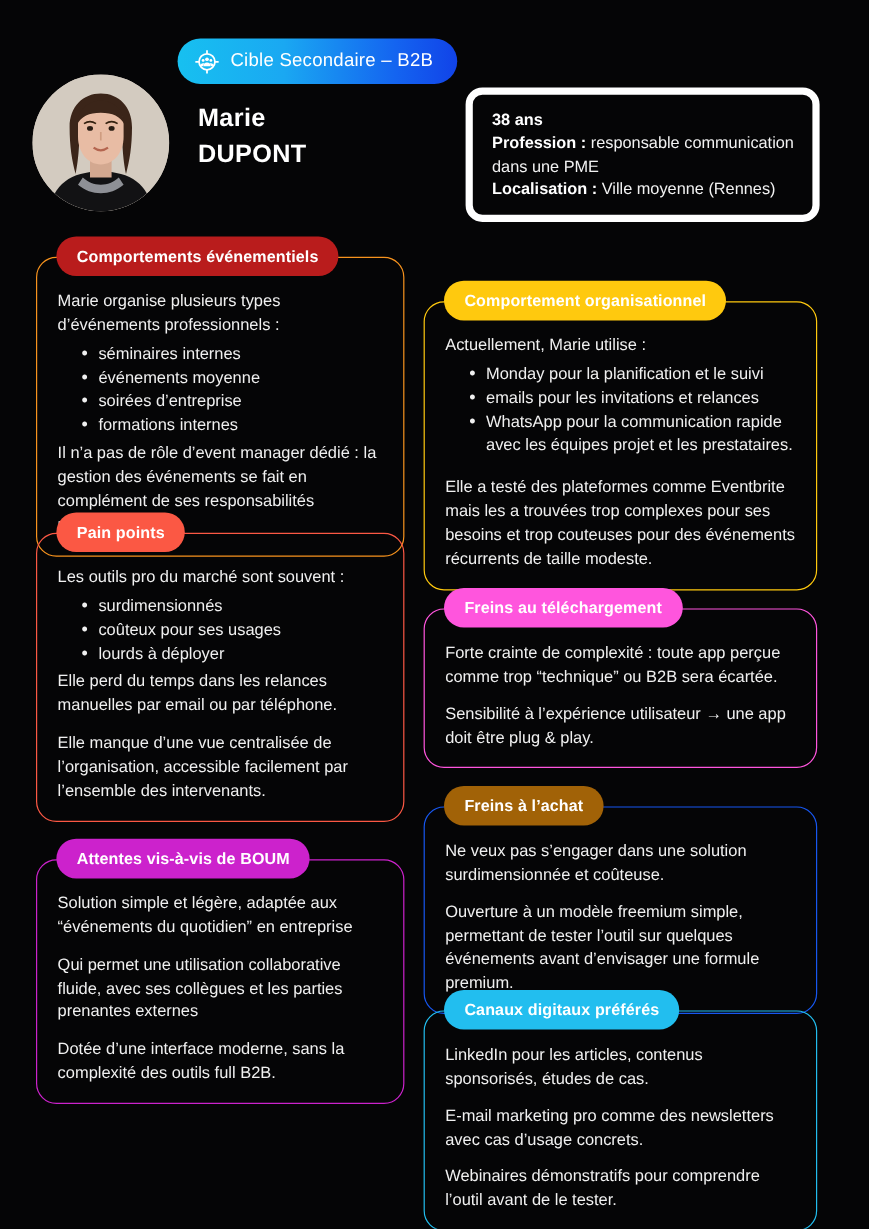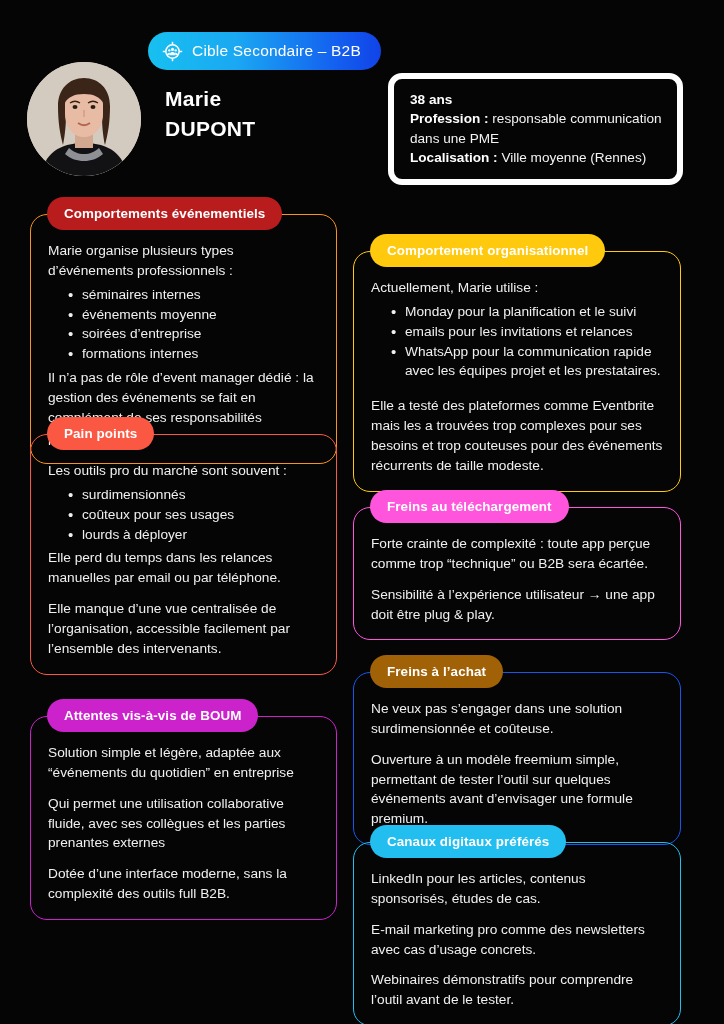--- a/index.html
+++ b/index.html
@@ -168,21 +168,21 @@
       <ul>
         <li>séminaires internes</li>
         <li>événements moyenne</li>
         <li>soirées d’entreprise</li>
         <li>formations internes</li>
       </ul>
       <p>Il n’a pas de rôle d’event manager dédié : la gestion des événements se fait en complément de ses responsabilités principales</p>
     </div>
   </div>
 
-  <div class="card col-left" style="top:434px; border-color:#FB5844;">
+  <div class="card col-left" style="top:444px; border-color:#FB5844;">
     <div class="badge" style="background:#FB5844;">Pain points</div>
     <div class="body">
       <p>Les outils pro du marché sont souvent :</p>
       <ul>
         <li>surdimensionnés</li>
         <li>coûteux pour ses usages</li>
         <li>lourds à déployer</li>
       </ul>
       <p>Elle perd du temps dans les relances manuelles par email ou par téléphone.</p>
       <div class="gap"></div>

